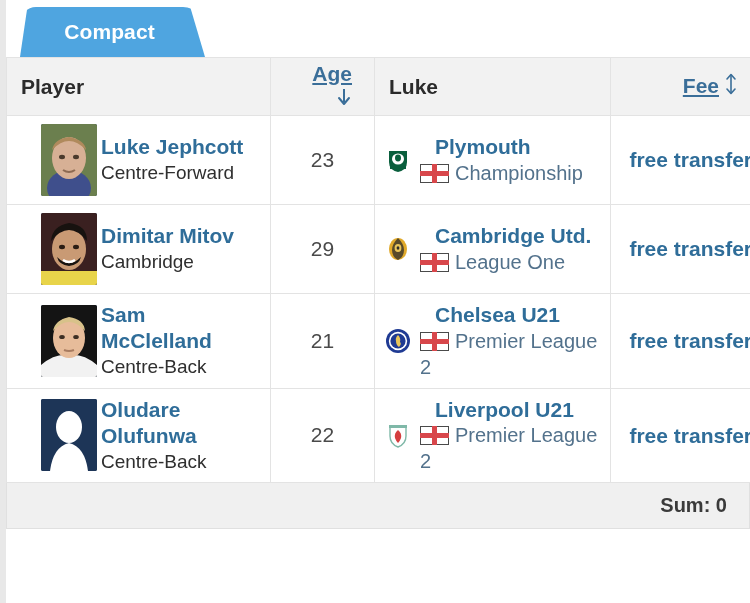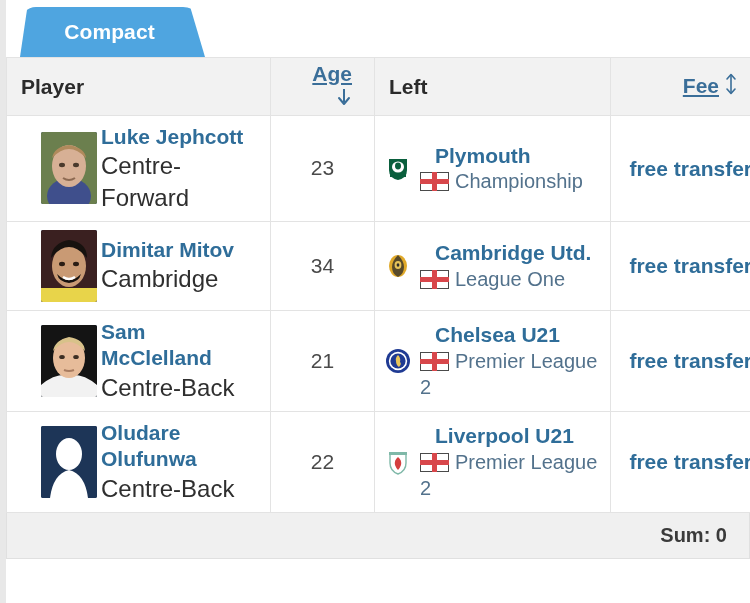--- a/index.html
+++ b/index.html
@@ -126,21 +126,21 @@
   .player-name {
     color: #2f6d99;
     font-size: 21px;
     font-weight: bold;
     line-height: 1.26;
     cursor: pointer;
     display: block;
   }
   .player-pos {
     color: #2f2f2f;
-    font-size: 24px;
+    font-size: 19px;
     line-height: 1.3;
     margin-top: 1px;
   }
 
   
   .age-cell {
     text-align: center;
     font-size: 21px;
     color: #4a4a4a;
   }
@@ -226,21 +226,21 @@
         <th class="col-player">
           <span>Player</span>
         </th>
         <th class="col-age">
           <span class="sort-link">Age</span><span class="sort-arrow"><svg width="16" height="19" viewBox="0 0 16 19">
                 <path d="M8 1 L8 14" stroke="#3a6e99" stroke-width="2" fill="none"></path>
                 <path d="M3 10 L8 16 L13 10" stroke="#3a6e99" stroke-width="2" fill="none" stroke-linecap="round" stroke-linejoin="round"></path>
               </svg></span>
         </th>
         <th class="col-left">
-          <span>Left</span>
+          <span>Luke</span>
         </th>
         <th class="col-fee">
           <span class="sort-link">Fee</span><span class="sort-arrow"><svg width="14" height="22" viewBox="0 0 14 22">
                 <path d="M7 2 L7 20" stroke="#3a6e99" stroke-width="1.6" fill="none"></path>
                 <path d="M3 6 L7 1.5 L11 6" stroke="#3a6e99" stroke-width="1.6" fill="none" stroke-linecap="round" stroke-linejoin="round"></path>
                 <path d="M3 16 L7 20.5 L11 16" stroke="#3a6e99" stroke-width="1.6" fill="none" stroke-linecap="round" stroke-linejoin="round"></path>
               </svg></span>
         </th>
       </tr>
     </thead>
@@ -306,21 +306,21 @@
                 <path d="M16 44 Q28 56 40 44 Q38 52 28 53 Q18 52 16 44Z" fill="#17120f"></path>
                 <path d="M22 47 Q28 51 34 47" stroke="#ffffff" stroke-width="2.4" fill="none"></path>
               </svg>
             </span>
             <span class="player-text">
               <span class="player-name">Dimitar Mitov</span>
               <span class="player-pos">Cambridge</span>
             </span>
           </div>
         </td>
-        <td class="age-cell">34</td>
+        <td class="age-cell">29</td>
         <td class="left-cell">
           <div class="club-wrap">
             <span class="crest">
               <svg viewBox="0 0 26 26">
                 <ellipse cx="13" cy="13" rx="9" ry="11" fill="#e0a92a"></ellipse>
                 <path d="M13 2 Q7 8 7 14 Q7 21 13 24 Q19 21 19 14 Q19 8 13 2Z" fill="#2b2b2b" opacity="0.75"></path>
                 <ellipse cx="13" cy="12" rx="3.4" ry="4" fill="#e8c45a"></ellipse>
                 <ellipse cx="13" cy="12" rx="1.4" ry="1.8" fill="#2b2b2b"></ellipse>
               </svg>
             </span>

